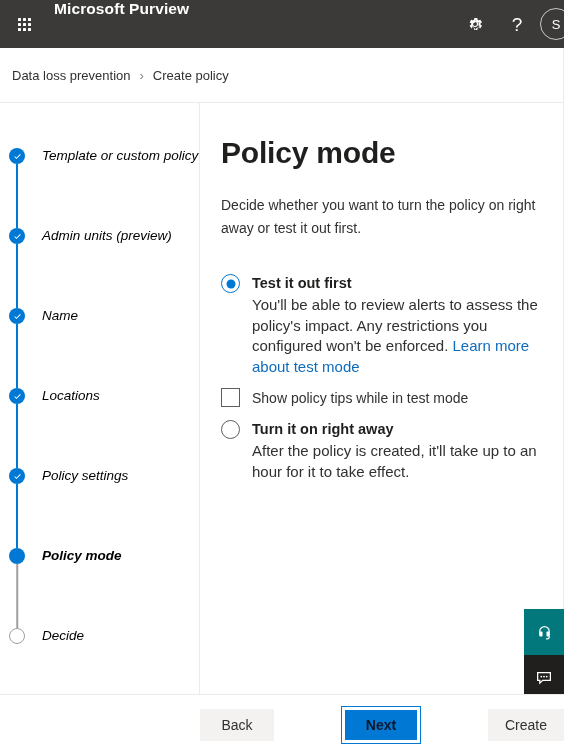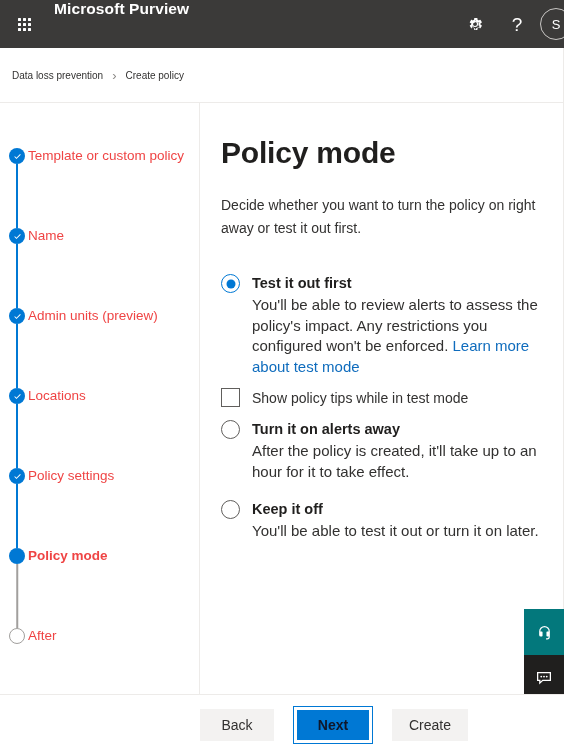--- a/index.html
+++ b/index.html
@@ -75,21 +75,21 @@
     position: absolute;
     top: 48px; left: 0;
     width: 564px; height: 55px;
     background: #ffffff;
     border-bottom: 1px solid #edebe9;
     display: flex;
     align-items: center;
     padding-left: 12px;
   }
   .crumb {
-    font-size: 10px;
+    font-size: 13px;
     color: #323130;
     cursor: pointer;
     white-space: nowrap;
   }
   .crumb.current { color: #323130; text-align: center; }
   .crumb-sep {
     color: #8a8886;
     font-size: 13px;
     margin: 0 9px;
     user-select: none;
@@ -153,25 +153,26 @@
     transform: translateX(-50%);
     top: 16px;
     width: 2px;
     height: 64px;
     background: #0078d4;
     z-index: 1;
   }
   .connector.inactive { background: #a19f9d; width: 1.5px; }
   .step-label {
     font-size: 13.5px;
-    color: #ef4444;
+    color: #000000;
     line-height: 16px;
-    margin-left: 0;
+    margin-left: 14px;
     margin-top: 0px;
     white-space: nowrap;
+    font-style: italic;
   }
   .step.current .step-label { font-weight: 700; }
 
   
   .content {
     flex: 1;
     padding: 32px 20px 0 21px;
     position: relative;
     overflow: hidden;
   }
@@ -271,21 +272,21 @@
 
   
   .footer {
     position: absolute;
     left: 0; top: 694px;
     width: 564px; height: 60px;
     background: #ffffff;
     border-top: 1px solid #edebe9;
     display: flex;
     align-items: center;
-    justify-content: flex-start;
+    justify-content: space-between;
     gap: 22px;
     padding-left: 200px;
   }
   .btn {
     min-width: 74px;
     height: 32px;
     padding: 0 16px;
     font-size: 14px;
     font-family: "Liberation Sans", sans-serif;
     border: 1px solid transparent;
@@ -366,33 +367,33 @@
 
     <div class="step">
       <div class="step-marker">
         <div class="step-dot">
           <svg class="check" viewBox="0 0 12 12" aria-hidden="true">
               <path fill="#ffffff" d="M4.6 9.2 1.7 6.4l.9-.9 2 2 4.8-4.8.9.9z"></path>
             </svg>
         </div>
         <div class="connector"></div>
       </div>
-      <div class="step-label">Name</div>
+      <div class="step-label">Admin units (preview)</div>
     </div>
 
     <div class="step">
       <div class="step-marker">
         <div class="step-dot">
           <svg class="check" viewBox="0 0 12 12" aria-hidden="true">
               <path fill="#ffffff" d="M4.6 9.2 1.7 6.4l.9-.9 2 2 4.8-4.8.9.9z"></path>
             </svg>
         </div>
         <div class="connector"></div>
       </div>
-      <div class="step-label">Admin units (preview)</div>
+      <div class="step-label">Name</div>
     </div>
 
     <div class="step">
       <div class="step-marker">
         <div class="step-dot">
           <svg class="check" viewBox="0 0 12 12" aria-hidden="true">
               <path fill="#ffffff" d="M4.6 9.2 1.7 6.4l.9-.9 2 2 4.8-4.8.9.9z"></path>
             </svg>
         </div>
         <div class="connector"></div>
@@ -417,21 +418,21 @@
         <div class="step-dot"></div>
         <div class="connector inactive"></div>
       </div>
       <div class="step-label">Policy mode</div>
     </div>
 
     <div class="step">
       <div class="step-marker">
         <div class="step-dot pending"></div>
       </div>
-      <div class="step-label">After</div>
+      <div class="step-label">Decide</div>
     </div>
 
   </div>
 
   <div class="content">
     <h1 class="page-title">Policy mode</h1>
     <p class="page-sub">Decide whether you want to turn the policy on right away or test it out first.</p>
 
     <div class="options">
 
@@ -441,31 +442,26 @@
         <div class="opt-desc"><span>You'll be able to review alerts to assess the policy's impact. Any restrictions you configured won't be enforced. </span><a class="inline-link">Learn more about test mode</a></div>
       </div>
 
       <div class="checkbox-row">
         <span class="checkbox"></span>
         <span class="checkbox-label">Show policy tips while in test mode</span>
       </div>
 
       <div class="option">
         <span class="radio"></span>
-        <div class="opt-title">Turn it on alerts away</div>
+        <div class="opt-title">Turn it on right away</div>
         <div class="opt-desc">After the policy is created, it'll take up to an hour for it to take effect.</div>
       </div>
 
       <div class="opt-gap"></div>
 
-      <div class="option">
-        <span class="radio"></span>
-        <div class="opt-title">Keep it off</div>
-        <div class="opt-desc">You'll be able to test it out or turn it on later.</div>
-      </div>
 
     </div>
 
     <div class="float-stack">
       <div class="float-btn support">
         <svg width="17" height="17" viewBox="0 0 20 20" aria-hidden="true">
           <path fill="#ffffff" d="M10 2.4A6.3 6.3 0 0 0 3.7 8.7v4.1a2 2 0 0 0 2 2h1.1a.9.9 0 0 0 .9-.9V9.8a.9.9 0 0 0-.9-.9H5.1V8.7a4.9 4.9 0 0 1 9.8 0v.2h-1.7a.9.9 0 0 0-.9.9v4.1c0 .5.4.9.9.9h1.7v.3a1.6 1.6 0 0 1-1.6 1.6h-1.5v1.4h1.5a3 3 0 0 0 3-3V8.7A6.3 6.3 0 0 0 10 2.4z"></path>
         </svg>
       </div>
       <div class="float-btn feedback">

